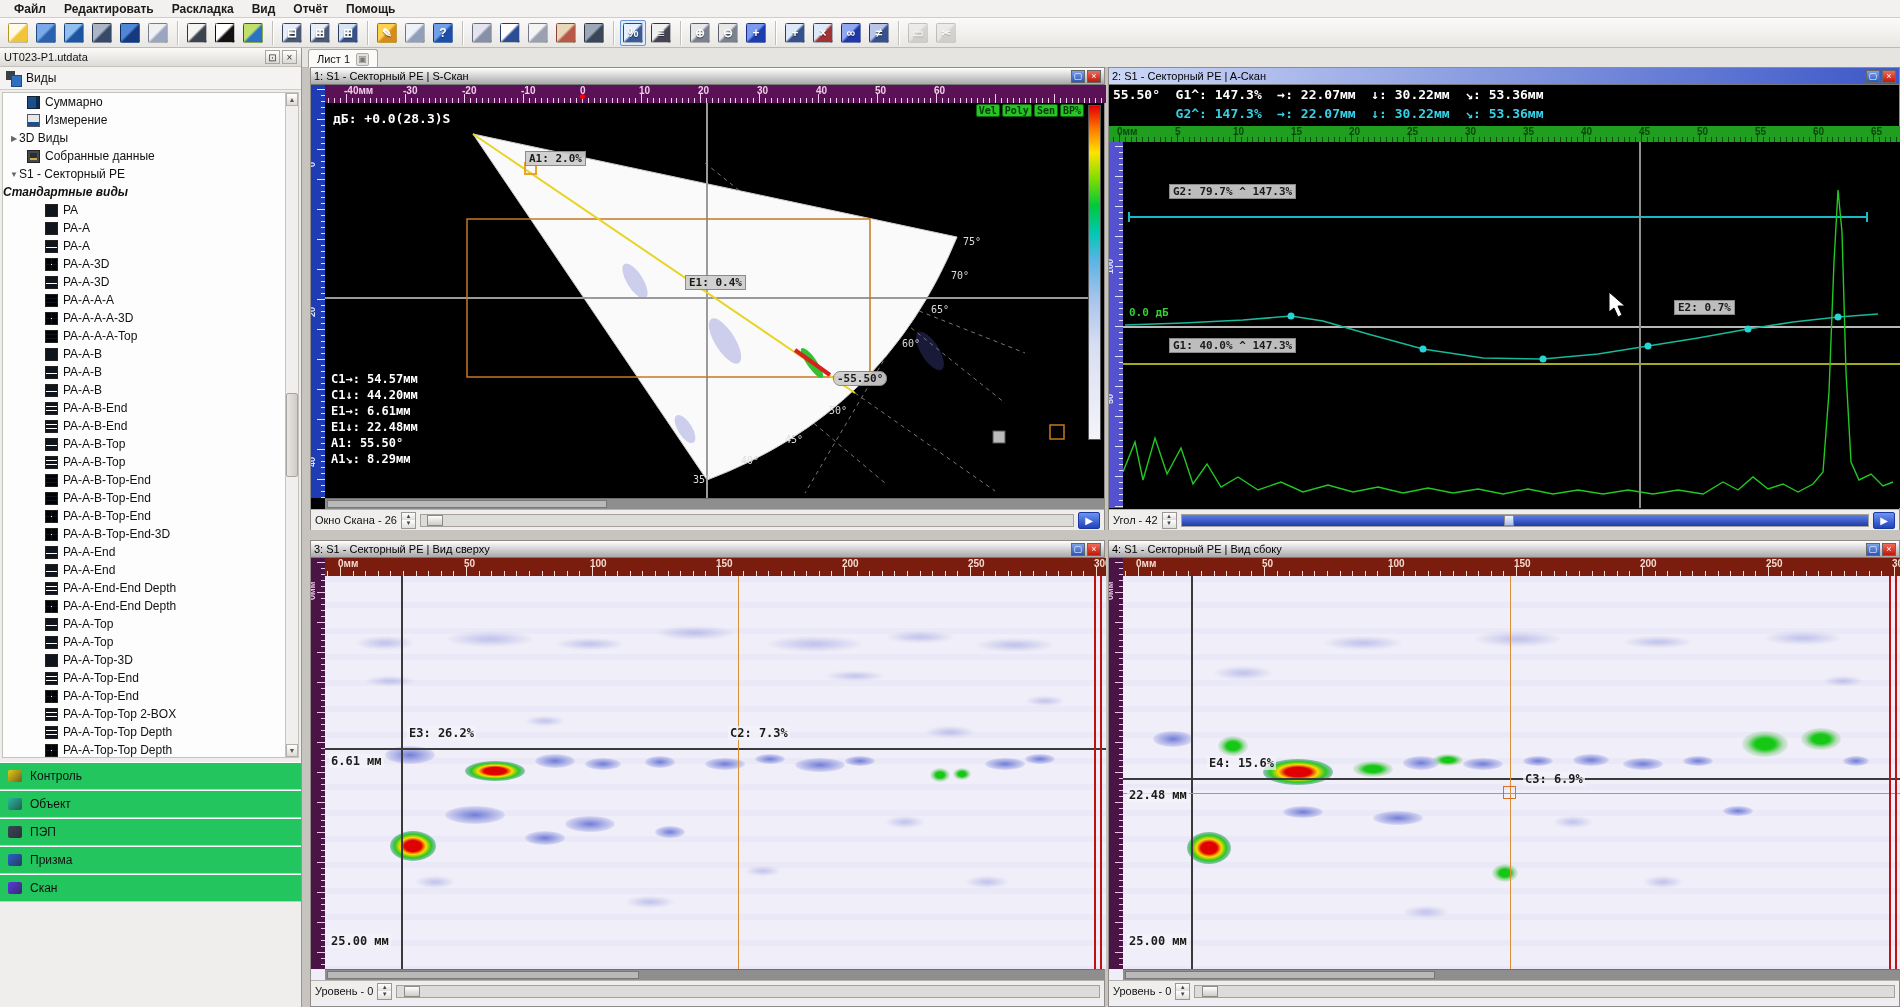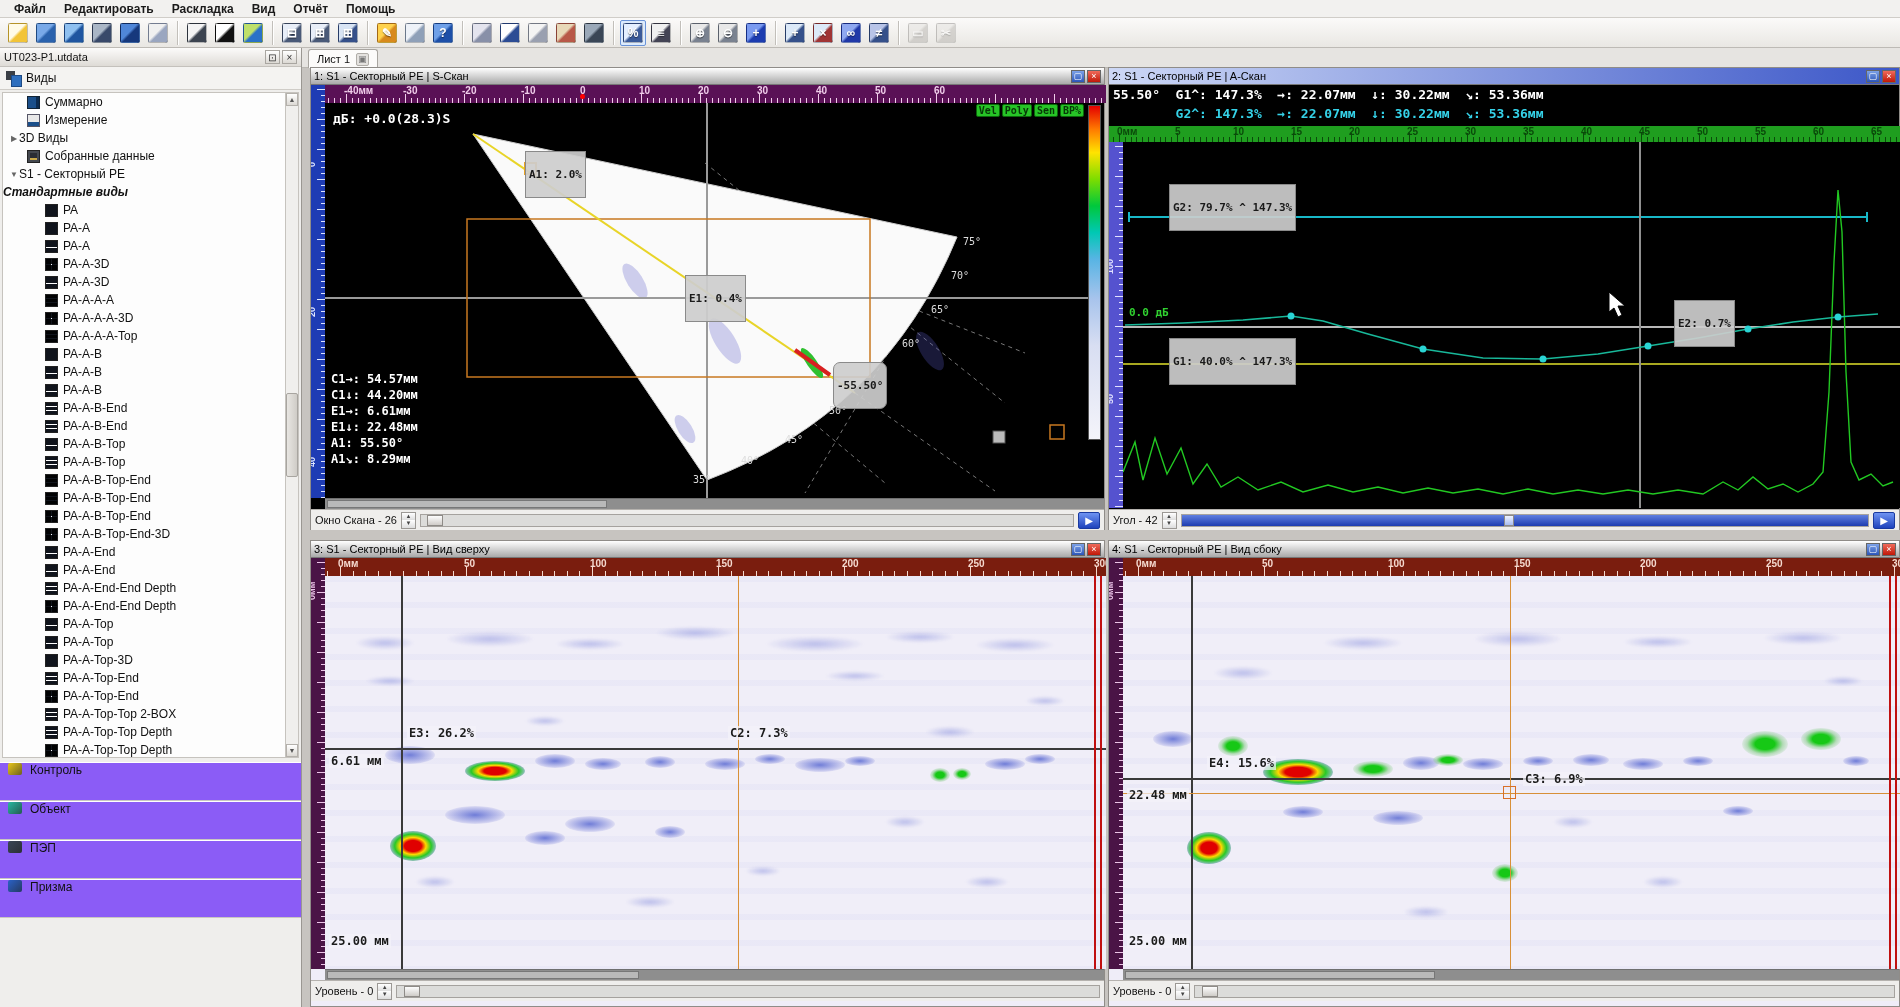--- a/index.html
+++ b/index.html
@@ -47,22 +47,22 @@
   .ticon.summary{background:#1b4f8a;border-color:#123;box-shadow:inset -3px 0 0 #0d2c50;}
   .ticon.measure{background:#e8e8e8;border-color:#556;box-shadow:inset 0 -4px 0 #1b4f8a;}
   .ticon.data{background:#2a2d33;box-shadow:inset 0 0 0 2px #44484f, inset 0 -4px 0 #caa94a;}
   .tree-row.hdr{font-weight:bold;font-style:italic;}
   .tree-scroll{position:absolute;right:2px;top:44px;width:14px;height:666px;background:#f0efed;border:1px solid #c6c3be;}
   .ts-arrow{position:absolute;left:0;width:12px;height:13px;background:linear-gradient(#fff,#dcd9d4);
             border:1px solid #b4b1ac;font-size:7px;color:#555;text-align:center;line-height:12px;}
   .ts-thumb{position:absolute;left:0;width:12px;height:84px;top:300px;background:linear-gradient(90deg,#e8e6e2,#cfccc7);
             border:1px solid #a8a5a0;border-radius:2px;}
   .accordion{position:absolute;left:0;top:714px;width:100%;}
-  .acc-row{height:39px;background:#8b5cf6;border-top:1px solid #fff;border-bottom:1px solid #c9c6c1;
-           display:flex;align-items:flex-start;gap:8px;padding-left:8px;font-size:12px;}
+  .acc-row{height:28px;background:#22c55e;border-top:1px solid #fff;border-bottom:1px solid #c9c6c1;
+           display:flex;align-items:center;gap:8px;padding-left:8px;font-size:12px;}
   .acc-ic{width:14px;height:12px;border-radius:2px;flex:none;}
   
   .main{position:absolute;left:302px;top:48px;right:0;bottom:0;background:#c7c4c0;}
   .tabbar{position:absolute;left:0;top:0;width:100%;height:20px;background:#e6e4e1;border-bottom:1px solid #bab7b2;}
   .tab{position:absolute;left:6px;top:1px;height:19px;background:#fcfbfa;border:1px solid #a8a5a0;border-bottom:none;
        border-radius:3px 3px 0 0;display:flex;align-items:center;gap:6px;padding:0 8px;font-size:11px;}
   .tab-close{width:13px;height:13px;border:1px solid #b0ada8;background:#e4e2df;color:#777;
              font-size:9px;line-height:11px;text-align:center;border-radius:2px;}
   .panel{position:absolute;border:1px solid #8f8c88;background:#000;}
   .ptitle{position:absolute;left:0;top:0;width:100%;height:17px;
@@ -75,21 +75,21 @@
   .pt-restore{background:linear-gradient(#7da2e8,#2c55b8);}
   .pt-close{background:linear-gradient(#f06a5a,#c01808);}
   .ruler-top{position:absolute;overflow:hidden;}
   .ruler-top .tick{position:absolute;bottom:0;width:1px;background:currentColor;}
   .ruler-top .rlabel{position:absolute;top:0;font-size:10px;font-weight:bold;transform:translateX(-2px);}
   .ruler-left{position:absolute;overflow:hidden;}
   .ruler-left .tick{position:absolute;right:0;height:1px;background:currentColor;}
   .ruler-left .rlabel{position:absolute;left:0;font-size:9px;font-weight:bold;transform:rotate(-90deg);transform-origin:4px 8px;}
   .content{position:absolute;overflow:hidden;}
   .overlay-label{position:absolute;font-family:"DejaVu Sans Mono",monospace;font-size:11px;font-weight:bold;
-                 color:#1a1a1a;background:rgba(205,205,205,.92);border:1px solid #8a8a8a;padding:16px 3px;white-space:nowrap;}
+                 color:#1a1a1a;background:rgba(205,205,205,.92);border:1px solid #8a8a8a;padding:0 3px;white-space:nowrap;}
   .mono-white{font-family:"DejaVu Sans Mono",monospace;font-weight:bold;color:#fff;white-space:pre;}
   .badge{font-family:"DejaVu Sans Mono",monospace;font-size:10px;font-weight:bold;color:#073807;
          background:#27c427;border:1px solid #0a680a;padding:0 2px;margin-left:2px;border-radius:2px;}
   .hstrip{position:absolute;background:#8e8e8e;border-top:1px solid #6f6f6f;}
   .hstrip .hthumb{position:absolute;top:1px;bottom:1px;background:#b9b9b9;border:1px solid #777;}
   .brow{position:absolute;background:#efeeec;border-top:1px solid #b5b2ae;display:flex;align-items:center;
         gap:4px;padding:0 4px;font-size:11px;}
   .spin{width:15px;height:17px;border:1px solid #9b9894;background:#fff;display:flex;flex-direction:column;}
   .spin span{flex:1;font-size:6px;line-height:7px;text-align:center;color:#444;background:linear-gradient(#fff,#ddd);}
   .groove{flex:1;height:13px;background:#dcdcda;border:1px solid #a5a29e;position:relative;}
@@ -400,20 +400,24 @@
           <span class="acc-ic" style="background: linear-gradient(135deg, rgb(40, 184, 160), rgb(34, 34, 34) 160%);"></span>
           <span>Объект</span>
         </div>
         <div class="acc-row">
           <span class="acc-ic" style="background: linear-gradient(135deg, rgb(58, 70, 86), rgb(34, 34, 34) 160%);"></span>
           <span>ПЭП</span>
         </div>
         <div class="acc-row">
           <span class="acc-ic" style="background: linear-gradient(135deg, rgb(42, 98, 200), rgb(34, 34, 34) 160%);"></span>
           <span>Призма</span>
+        </div>
+        <div class="acc-row">
+          <span class="acc-ic" style="background: linear-gradient(135deg, rgb(90, 58, 224), rgb(34, 34, 34) 160%);"></span>
+          <span>Скан</span>
         </div>
       </div>
   </div>
 
   <div class="main">
     <div class="tabbar">
       <div class="tab">
         <span>Лист 1</span>
         <span class="tab-close">▣</span>
       </div>
@@ -678,21 +682,21 @@
           </svg>
         <div class="mono-white" style="position:absolute;left:8px;top:8px;font-size:13px;">дБ: +0.0(28.3)S</div>
         <div style="position:absolute;right:4px;top:1px;display:flex;" id="p1badges">
             <span class="badge">Vel</span>
             <span class="badge">Poly</span>
             <span class="badge">Sen</span>
             <span class="badge">BP%</span>
           </div>
         <div class="overlay-label" style="left:200px;top:48px;">A1: 2.0%</div>
         <div class="overlay-label" style="left:360px;top:172px;">E1: 0.4%</div>
-        <div class="overlay-label" style="left:508px;top:259px;border-radius:7px;">-55.50°</div>
+        <div class="overlay-label" style="left:508px;top:268px;border-radius:7px;">-55.50°</div>
         <div id="p1meas" style="position:absolute;left:6px;top:268px;">
             <div class="mono-white" style="font-size: 12px; line-height: 16px;">C1→: 54.57мм</div>
             <div class="mono-white" style="font-size: 12px; line-height: 16px;">C1↓: 44.20мм</div>
             <div class="mono-white" style="font-size: 12px; line-height: 16px;">E1→: 6.61мм</div>
             <div class="mono-white" style="font-size: 12px; line-height: 16px;">E1↓: 22.48мм</div>
             <div class="mono-white" style="font-size: 12px; line-height: 16px;">A1: 55.50°</div>
             <div class="mono-white" style="font-size: 12px; line-height: 16px;">A1↘: 8.29мм</div>
           </div>
       </div>
       <div class="colorbar" style="right:3px;top:37px;width:13px;height:335px;"></div>

